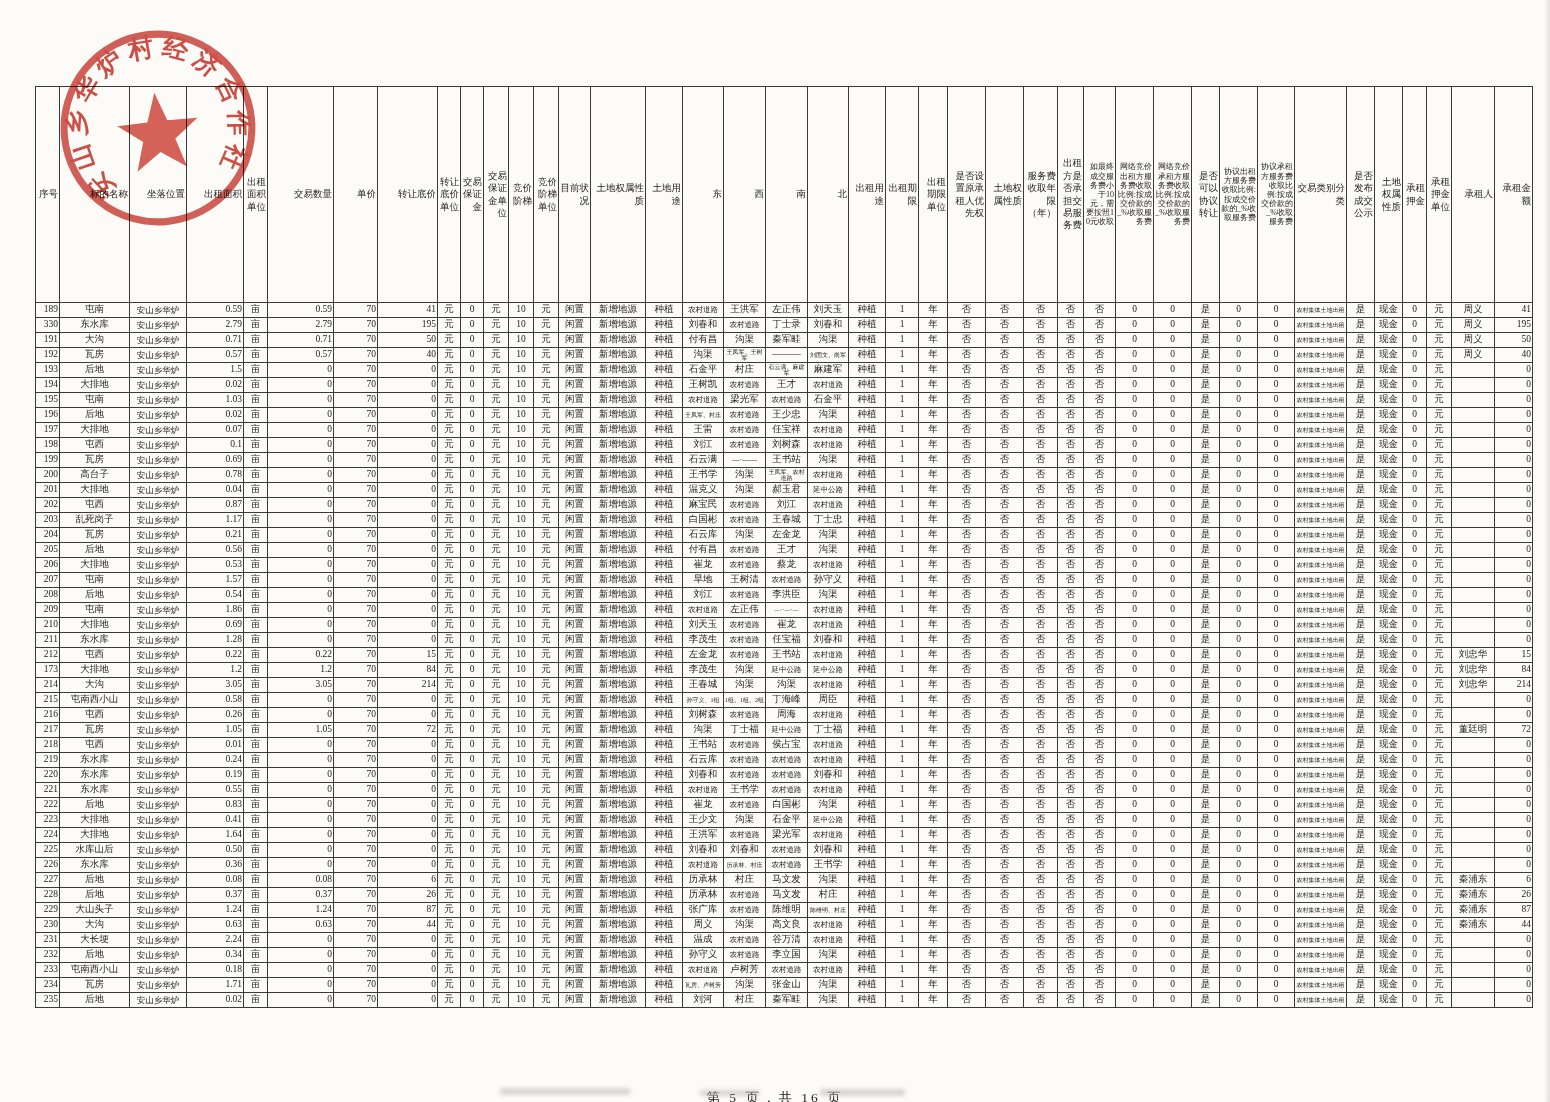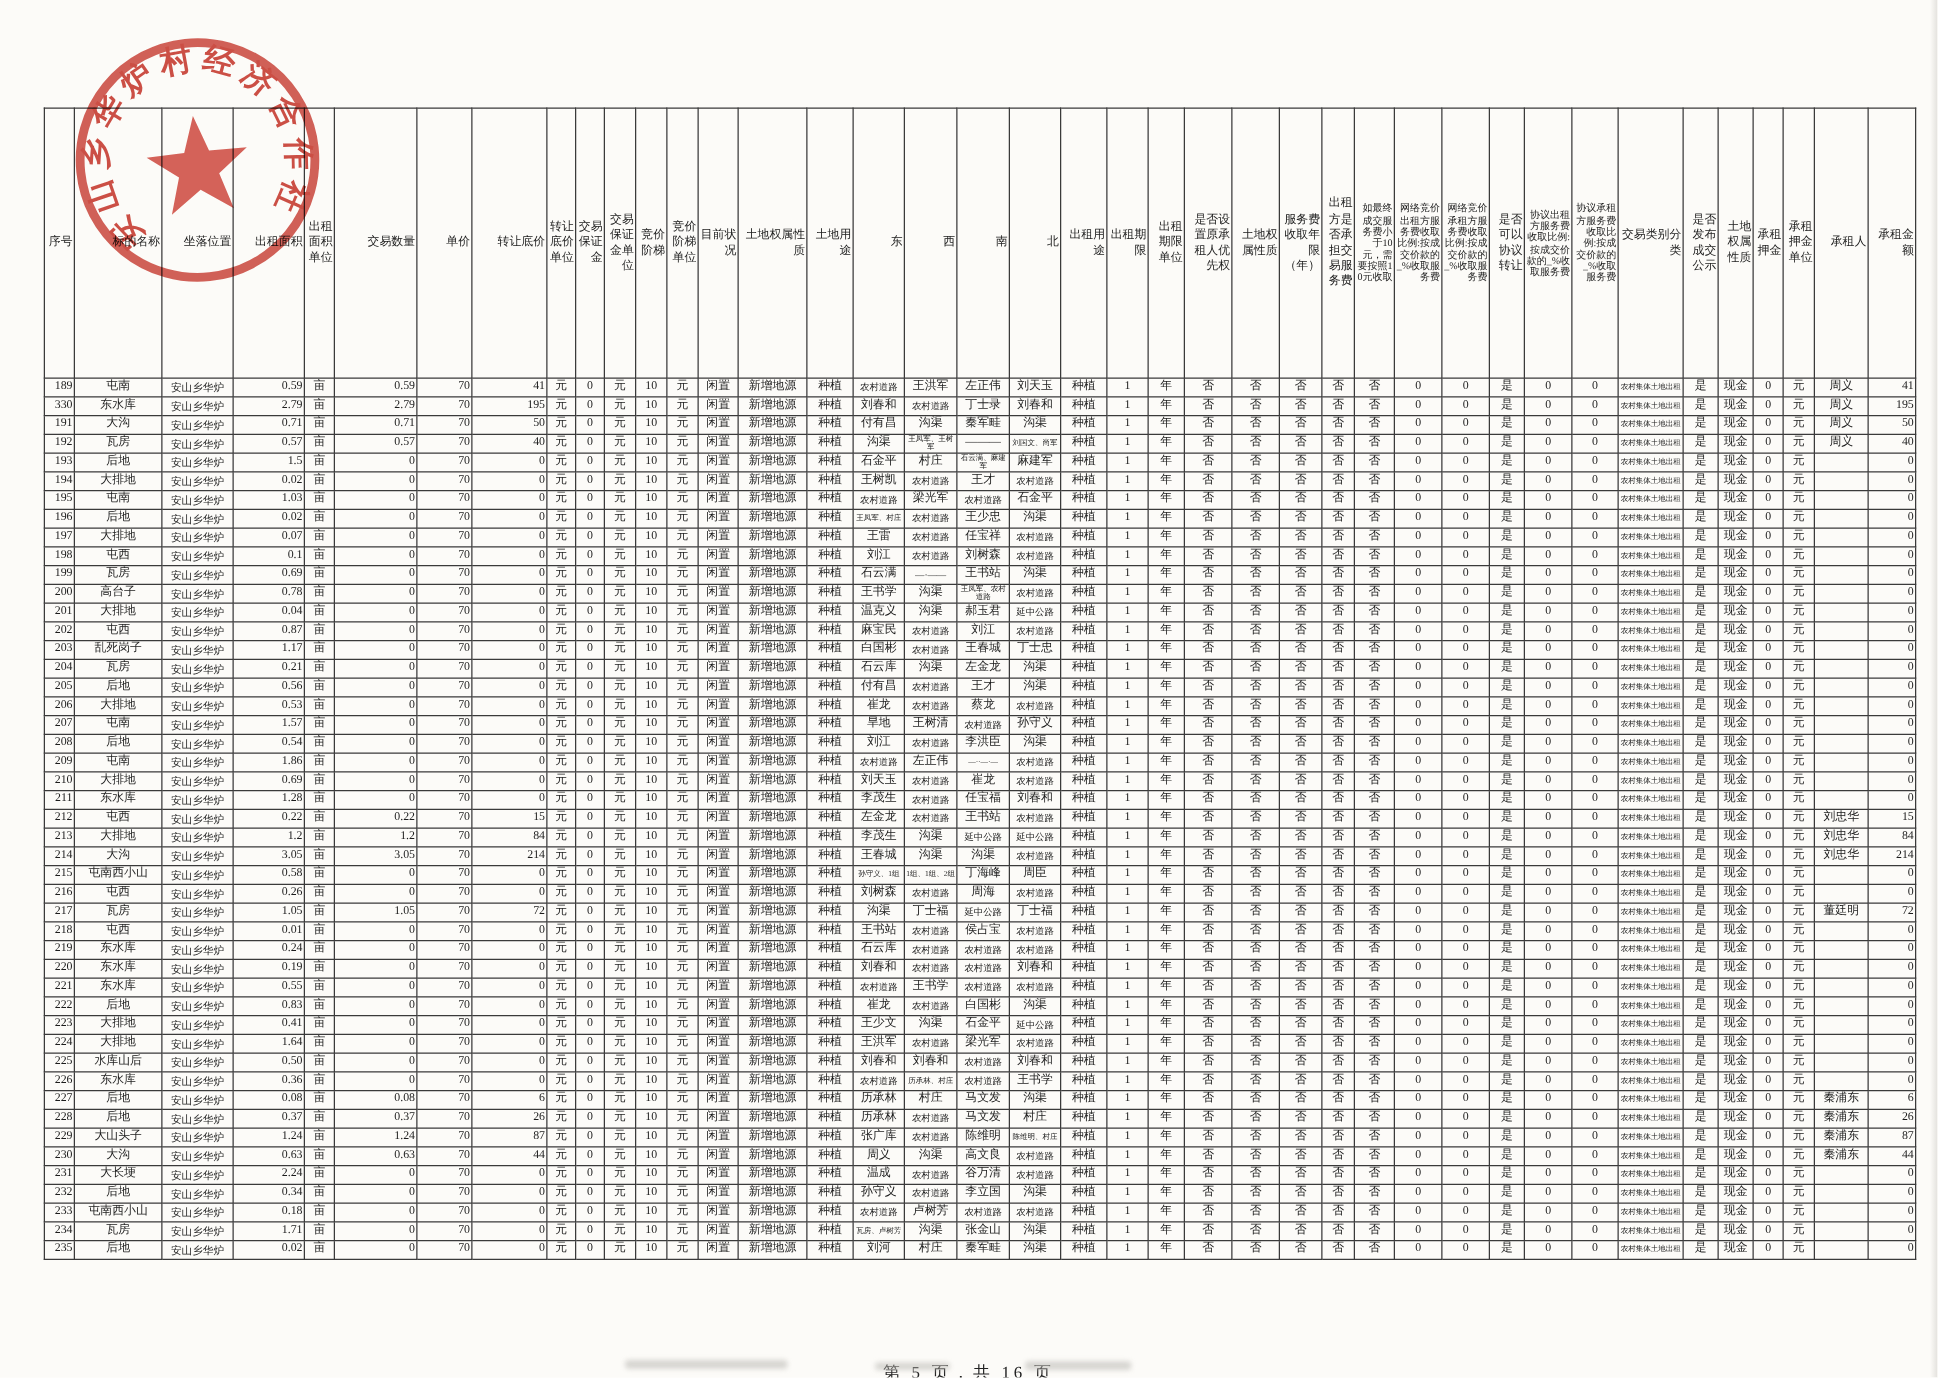--- a/index.html
+++ b/index.html
@@ -1139,21 +1139,21 @@
           <td>0</td>
           <td class="xs">农村集体土地出租</td>
           <td>是</td>
           <td>现金</td>
           <td>0</td>
           <td>元</td>
           <td>刘忠华</td>
           <td class="r">15</td>
         </tr>
         <tr>
-          <td class="l">213</td>
+          <td class="l">173</td>
           <td>大排地</td>
           <td class="sm">安山乡华炉</td>
           <td class="r">1.2</td>
           <td>亩</td>
           <td class="r">1.2</td>
           <td class="r">70</td>
           <td class="r">84</td>
           <td>元</td>
           <td>0</td>
           <td>元</td>

